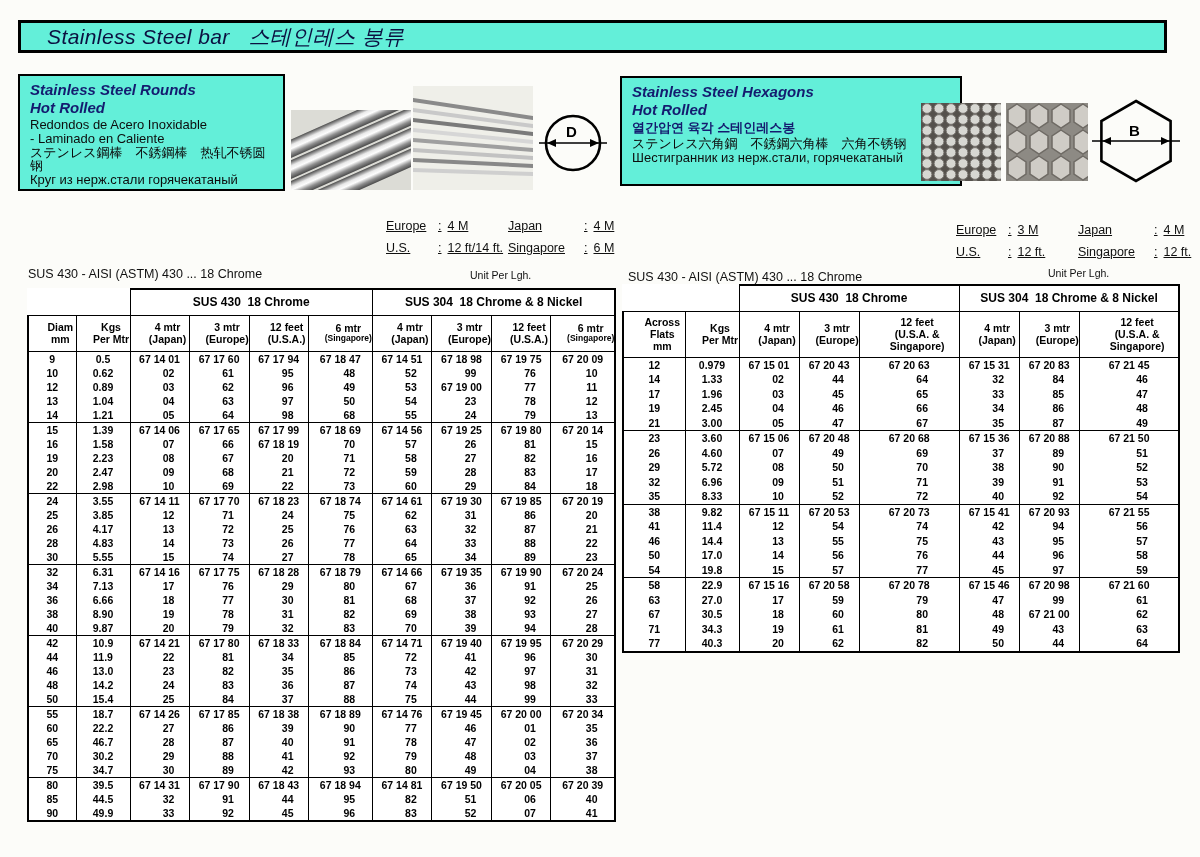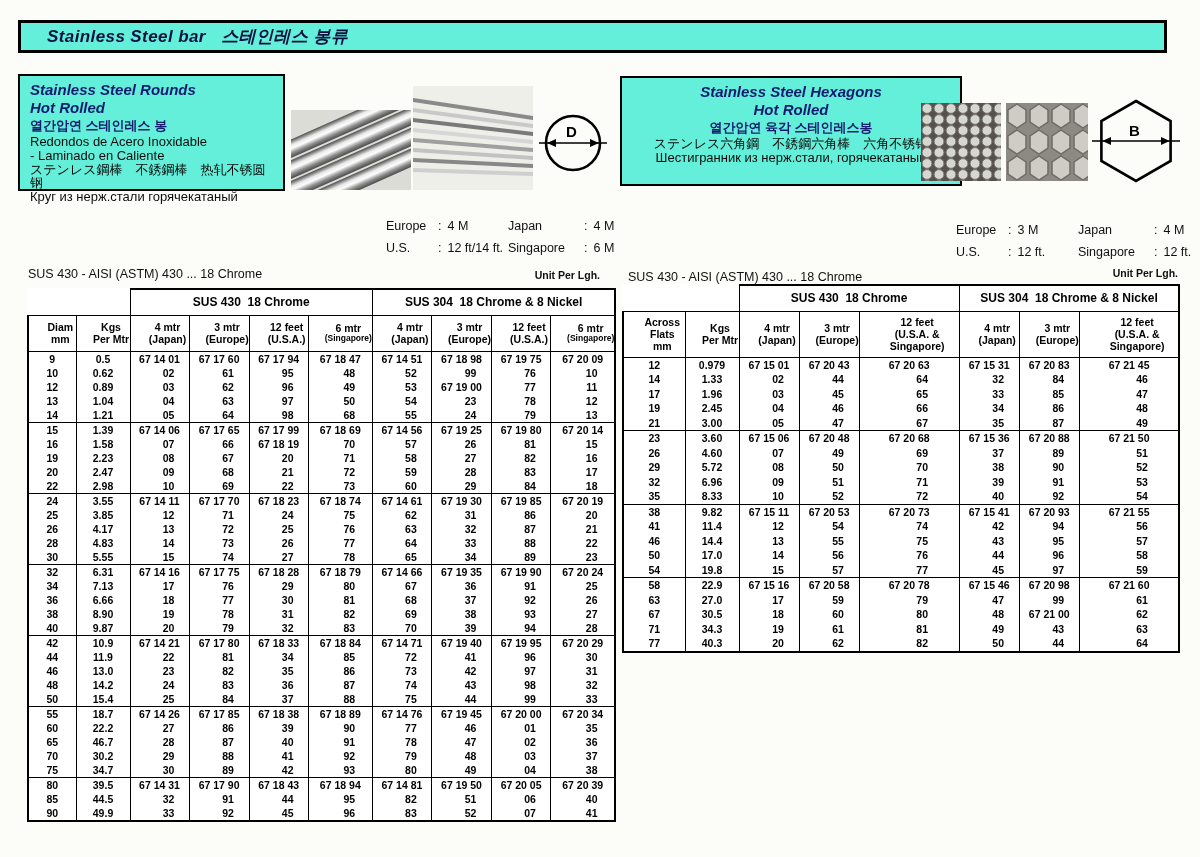--- a/index.html
+++ b/index.html
@@ -3,27 +3,27 @@
 <meta charset="utf-8">
 <style>
   :root { --cyan:#63EFD9; --navy:#141B6F; }
   * { margin:0; padding:0; box-sizing:border-box; }
   body { width:1200px; height:857px; background:#ffffff; font-family:"Liberation Sans",sans-serif; }
   .page { position:relative; width:1200px; height:857px; background:#fcfcf9; overflow:hidden; }
 
   
   .banner { position:absolute; left:18px; top:20px; width:1149px; height:33px;
             background:var(--cyan); border:3px solid #000; display:flex; align-items:center; }
-  .banner-text { margin-left:26px; font-style:italic; font-weight:700; font-size:17px;
+  .banner-text { margin-left:26px; font-style:italic; font-weight:400; font-size:21px;
                  color:#0b1040; letter-spacing:.4px; white-space:pre; }
 
   
   .panel { position:absolute; background:var(--cyan); border:2px solid #000; padding:5px 10px 4px 10px; }
   #rounds-panel { left:18px; top:74px; width:267px; height:117px; }
-  #hex-panel    { left:620px; top:76px; width:342px; height:110px;text-align:center; }
+  #hex-panel    { left:620px; top:76px; width:342px; height:110px; }
   .panel .t  { font-style:italic; font-weight:700; font-size:15px; line-height:18px; color:var(--navy); }
   .panel .kr { font-weight:700; font-size:13px; line-height:17px; color:var(--navy); }
   .panel .s  { font-size:13px; line-height:13px; color:#0d0d0d; margin-top:1px; }
 
   
   .photo { position:absolute; }
   #rounds-photo-1 { left:291px; top:110px; }
   #rounds-photo-2 { left:413px; top:86px;  }
   #round-diagram  { left:538px; top:106px; }
   #hex-photo-1    { left:921px; top:103px; }
@@ -32,27 +32,27 @@
 
   
   .sus-note { position:absolute; font-size:12.5px; color:#101010; line-height:20px; white-space:pre; }
   #rounds-sus { left:28px;  top:224px; }
   #hex-sus    { left:628px; top:227px; }
 
   .lengths { position:absolute; font-size:12.5px; color:#101010; }
   #rounds-lengths { left:386px; top:215px; }
   #hex-lengths    { left:956px; top:219px; }
   .len-row { display:flex; height:22px; align-items:center; }
-  .len-cell { display:flex; }
+  .len-cell { display:flex;text-decoration:underline; }
   .len-cell.c1 { width:122px; }
   .lab1 { display:inline-block; width:52px; }
   .lab2 { display:inline-block; width:76px; }
   .val { margin-left:6px; white-space:pre; }
 
-  .unit-note { position:absolute; font-size:10.5px; color:#101010; text-align:right; width:130px;font-weight:bold; }
+  .unit-note { position:absolute; font-size:10.5px; color:#101010; text-align:left; width:130px; }
   #rounds-unit { left:470px;  top:269px; }
   #hex-unit    { left:1048px; top:267px; }
 
   
   .tbl-mount { position:absolute; }
   #rounds-table-mount { left:27px;  top:288px; }
   #hex-table-mount    { left:622px; top:284px; }
 
   table.data { border-collapse:collapse; table-layout:fixed; background:#fff; }
   table.data th, table.data td { border:1px solid #000; padding:0; text-align:center;
@@ -76,21 +76,20 @@
 
 <div class="page">
 
   <div class="banner">
     <span class="banner-text">Stainless Steel bar   스테인레스 봉류</span>
   </div>
 
   <section class="panel" id="rounds-panel">
     <div class="t">Stainless Steel Rounds</div>
     <div class="t">Hot Rolled</div>
-    <div class="kr">열간압연 스테인레스 봉</div>
     <div class="s">Redondos de Acero Inoxidable</div>
     <div class="s">- Laminado en Caliente</div>
     <div class="s">ステンレス鋼棒　不銹鋼棒　热轧不锈圆钢</div>
     <div class="s">Круг из нерж.стали горячекатаный</div>
   </section>
 
   <section class="panel" id="hex-panel">
     <div class="t">Stainless Steel Hexagons</div>
     <div class="t">Hot Rolled</div>
     <div class="kr">열간압연 육각 스테인레스봉</div>

